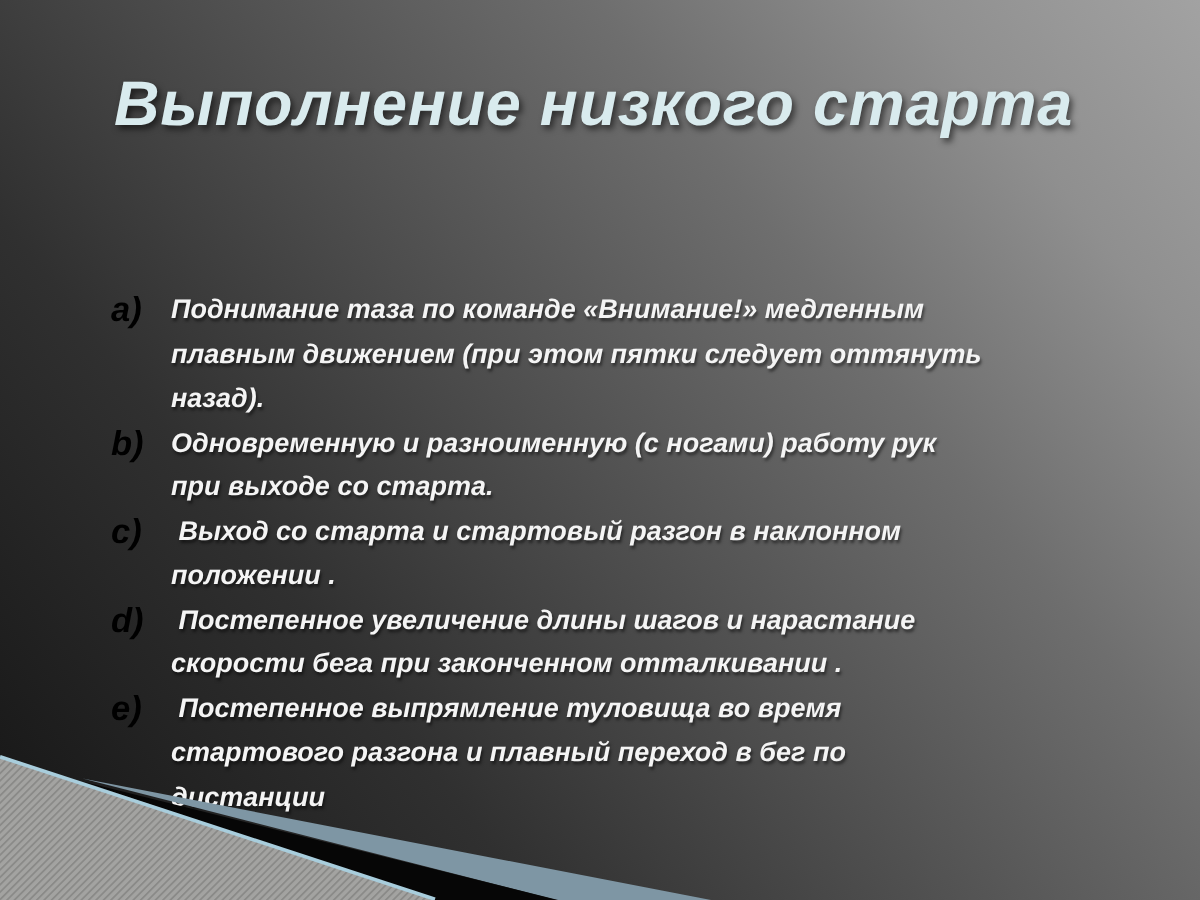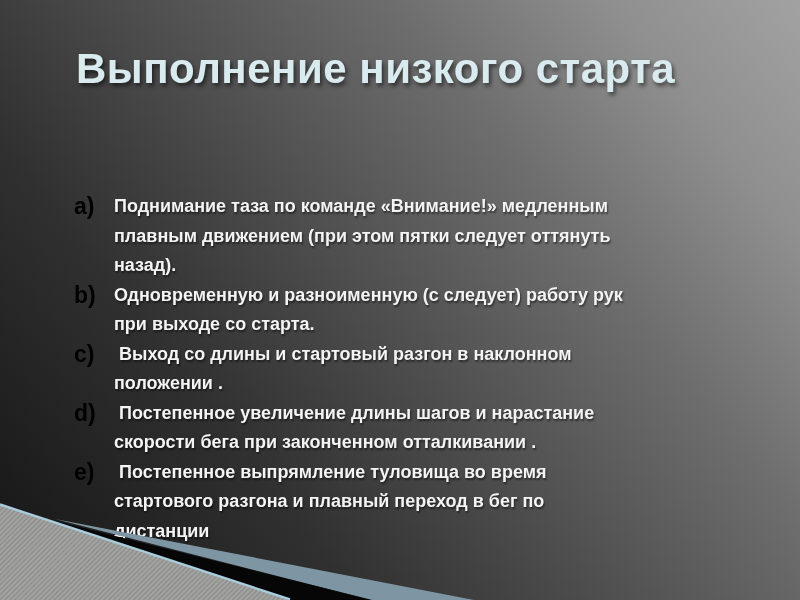--- a/index.html
+++ b/index.html
@@ -2,20 +2,21 @@
 <html lang="ru"><head>
 <meta charset="utf-8">
 <style>
   html,body{margin:0;padding:0;background:#000;}
   .slide{
     position:relative;
     width:800px;height:600px;
     overflow:hidden;
     font-family:"Liberation Sans","DejaVu Sans",sans-serif;
     background:linear-gradient(52deg,#141414 0%,#303030 28%,#6e6e6e 68%,#8f8f8f 85%,#a2a2a2 100%);
+    font-style:italic;
   }
   .title{
     position:absolute;
     left:76px;top:44px;
     margin:0;
     width:700px;
     font-size:42px;
     line-height:1.2;
     font-weight:bold;
     letter-spacing:0.5px;
@@ -64,26 +65,26 @@
 
   <div class="list">
     <div class="row">
       <span class="marker">a)</span>
       <span class="text">Поднимание таза по команде «Внимание!» медленным
 плавным движением (при этом пятки следует оттянуть
 назад).</span>
     </div>
     <div class="row">
       <span class="marker">b)</span>
-      <span class="text">Одновременную и разноименную (с следует) работу рук
+      <span class="text">Одновременную и разноименную (с ногами) работу рук
 при выходе со старта.</span>
     </div>
     <div class="row">
       <span class="marker">c)</span>
-      <span class="text"> Выход со длины и стартовый разгон в наклонном
+      <span class="text"> Выход со старта и стартовый разгон в наклонном
 положении .</span>
     </div>
     <div class="row">
       <span class="marker">d)</span>
       <span class="text"> Постепенное увеличение длины шагов и нарастание
 скорости бега при законченном отталкивании .</span>
     </div>
     <div class="row">
       <span class="marker">e)</span>
       <span class="text"> Постепенное выпрямление туловища во время

